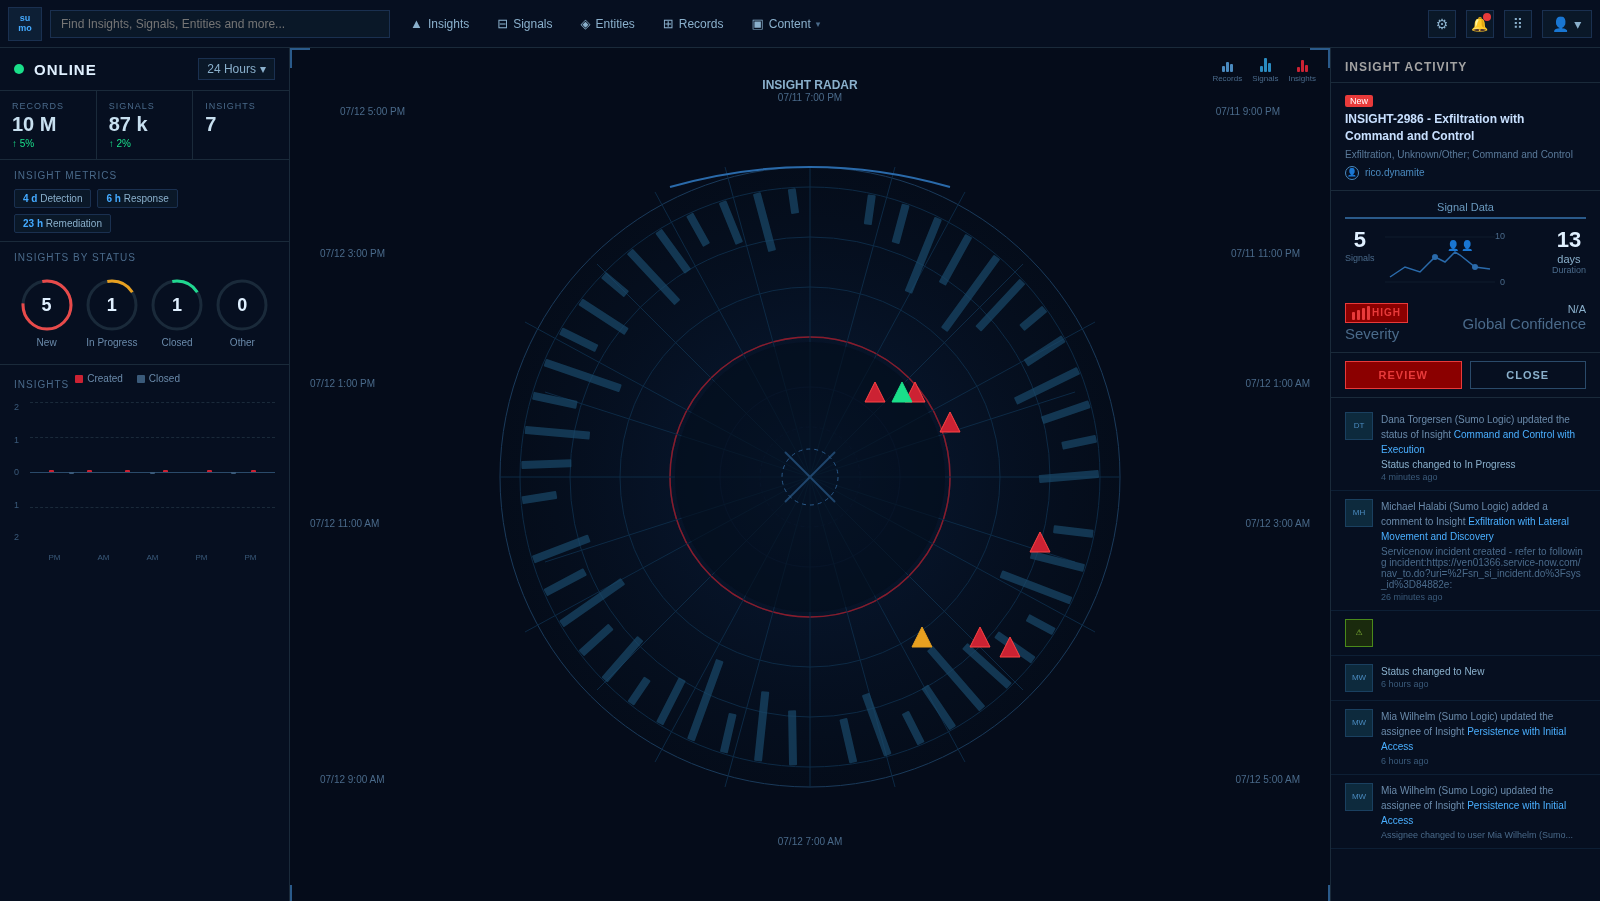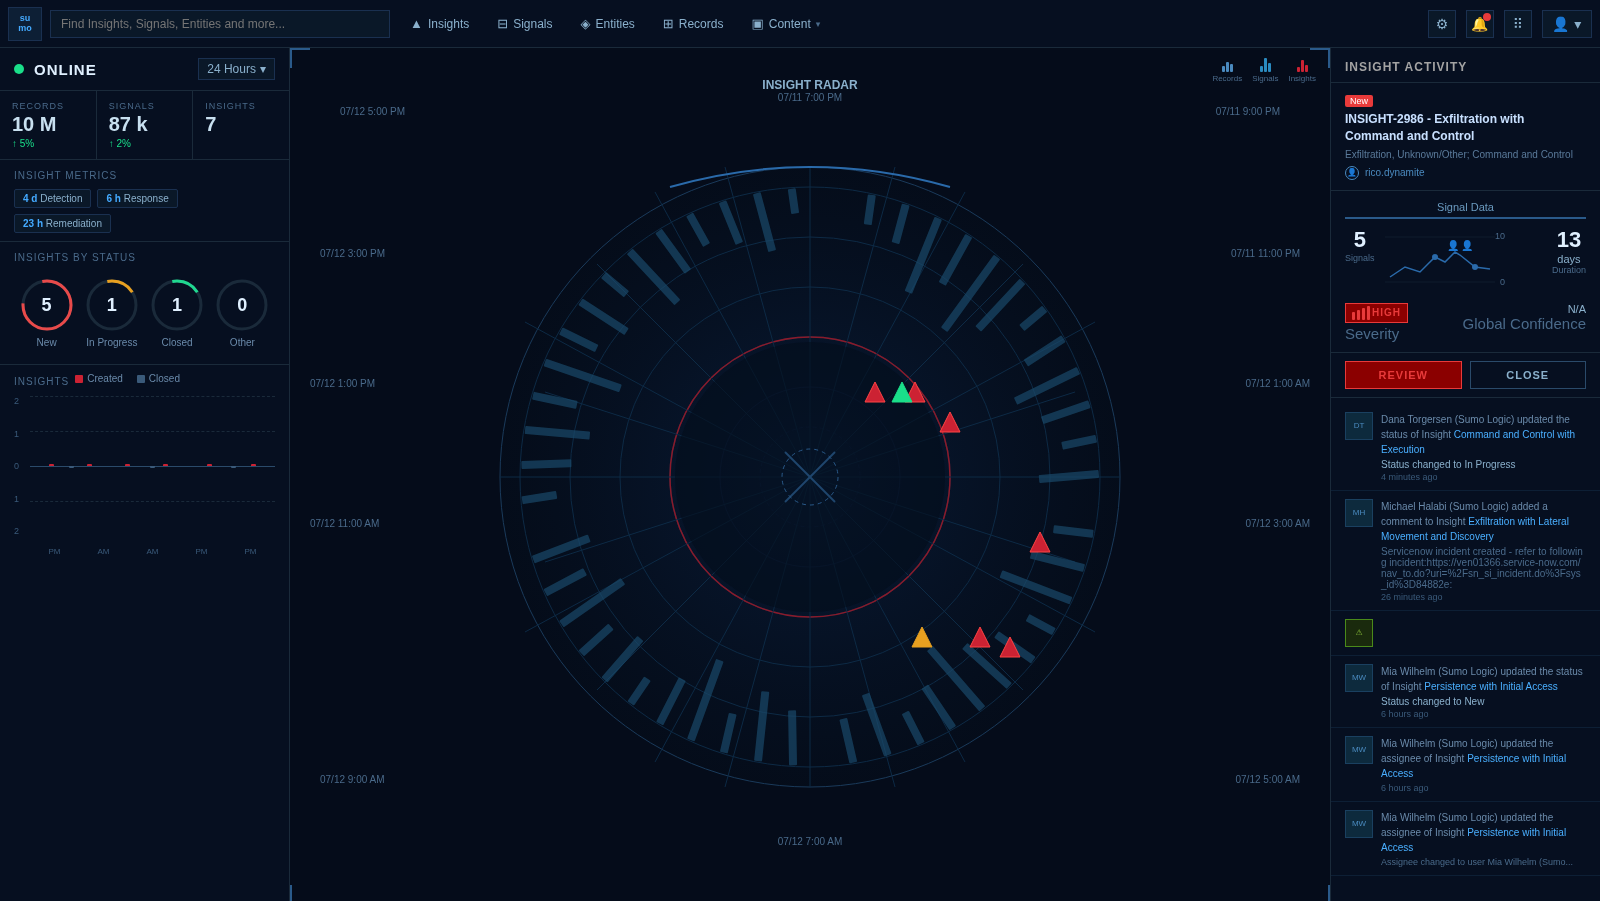--- a/index.html
+++ b/index.html
@@ -234,21 +234,21 @@
 
     .insights-chart-section {
       flex: 1;
       padding: 8px 14px;
       overflow: hidden;
     }
     .chart-legend {
       display: flex;
       gap: 14px;
       align-items: center;
-      margin-bottom: 6px;
+      margin-bottom: 12px;
     }
     .legend-item {
       display: flex;
       align-items: center;
       gap: 4px;
       font-size: 10px;
       color: #6a8aaa;
     }
     .legend-dot {
       width: 8px; height: 8px;
@@ -1013,24 +1013,20 @@
         </div>
       </div>
 
       <div class="activity-item">
         <div class="activity-avatar" style="background:#1a2a0d;border-color:#4a8a1a;color:#8abf3a">⚠</div>
       </div>
 
       <div class="activity-item">
         <div class="activity-avatar">MW</div>
         <div class="activity-content">
-          <div class="activity-text">
-            <span>Mia Wilhelm (Sumo Logic) updated the status of Insight </span>
-            <span class="activity-link">Persistence with Initial Access</span>
-          </div>
           <div class="activity-status">Status changed to New</div>
           <div class="activity-time">6 hours ago</div>
         </div>
       </div>
 
       <div class="activity-item">
         <div class="activity-avatar">MW</div>
         <div class="activity-content">
           <div class="activity-text">
             <span>Mia Wilhelm (Sumo Logic) updated the assignee of Insight </span>

